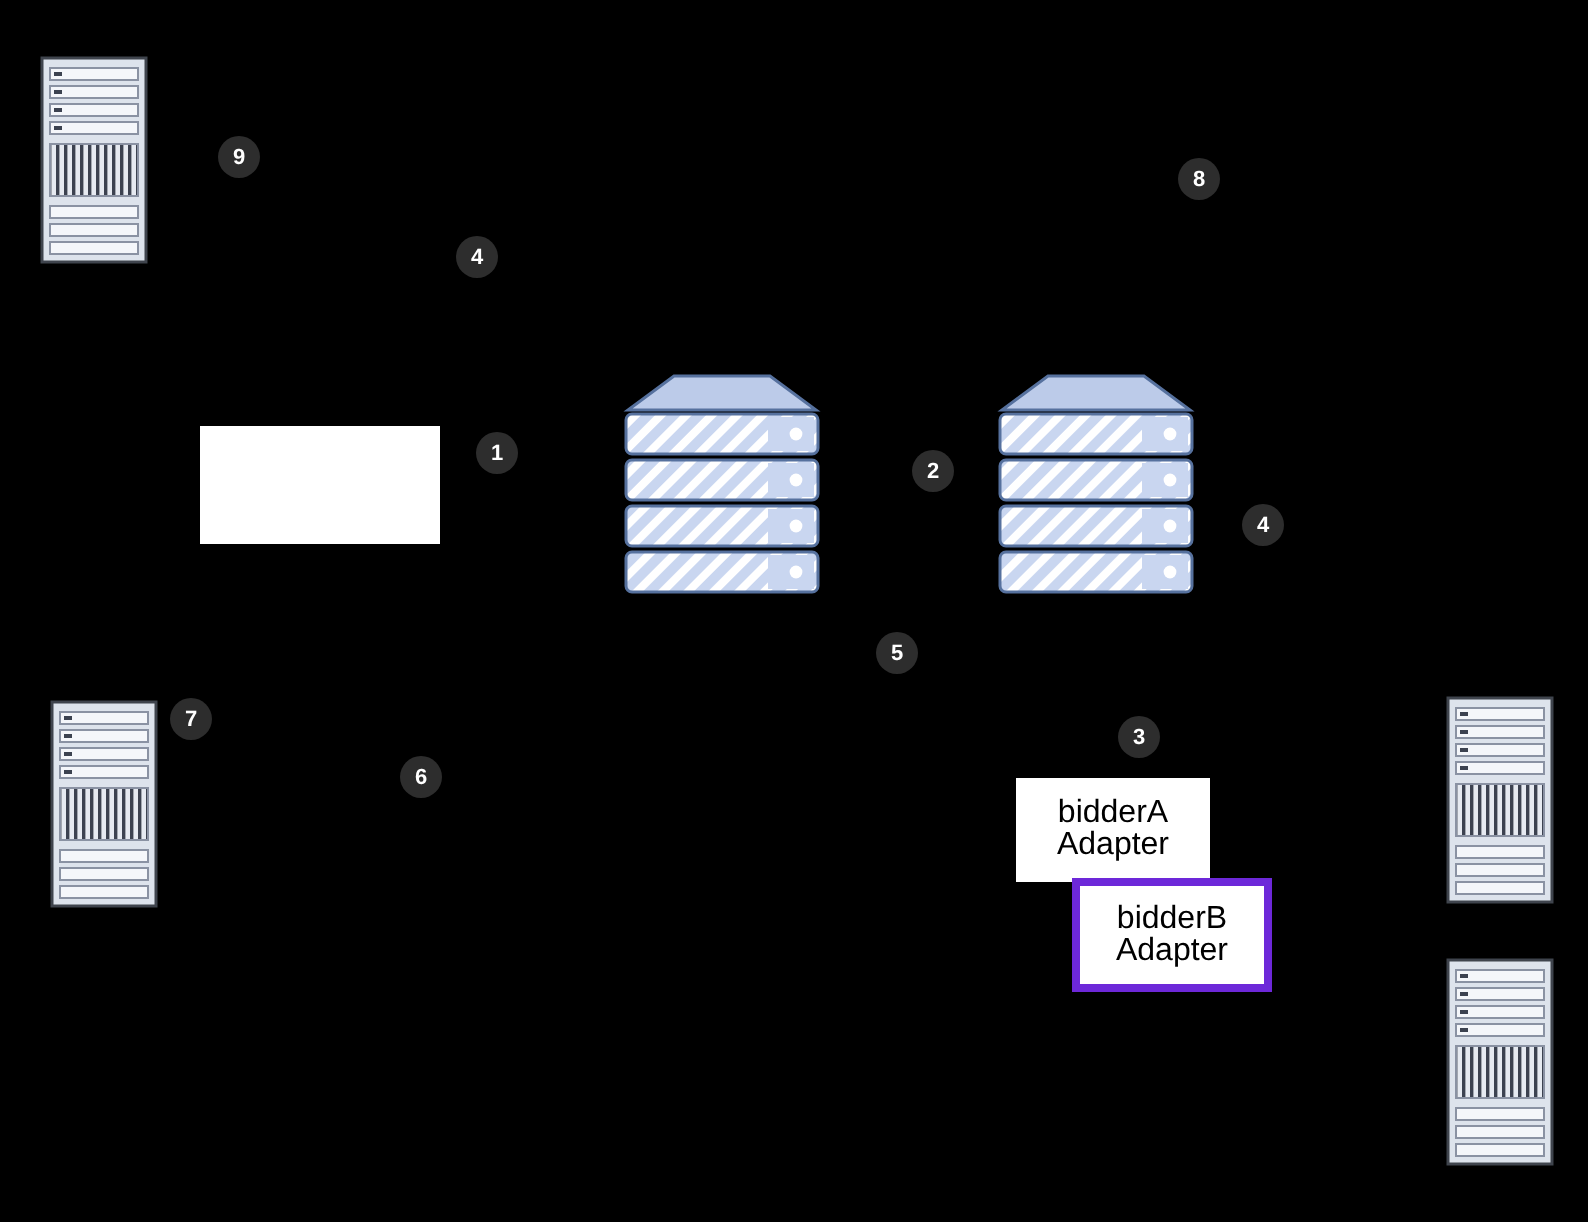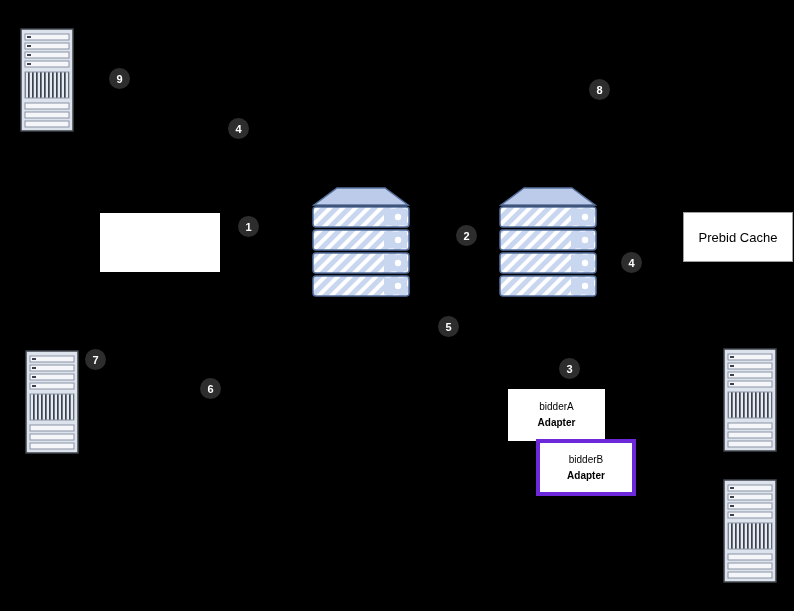--- a/index.html
+++ b/index.html
@@ -32,29 +32,29 @@
 
     
     .box {
       position: absolute;
       background: #ffffff;
       color: #000000;
       display: flex;
       flex-direction: column;
       align-items: center;
       justify-content: center;
-      font-size: 10px;
+      font-size: 16px;
       text-align: center;
     }
     .prebid-cache { left: 683px; top: 212px; width: 110px; height: 50px; border: 1px solid #9e9e9e; font-size: 13px; }
     .blank-box    { left: 100px; top: 213px; width: 120px; height: 59px; }
     .adapter      { line-height: 16px; }
     .bidder-a     { left: 508px; top: 389px; width: 97px;  height: 52px; z-index: 1; }
     .bidder-b     { left: 536px; top: 439px; width: 100px; height: 57px; border: 4px solid #6d28d9; z-index: 2; }
-    .bold { font-weight: bold; }
+    .bold { font-weight: normal; }
 
     
     .icon { position: absolute; line-height: 0; }
     .stack-left  { left: 311px; top: 186px; }
     .stack-right { left: 498px; top: 186px; }
     .rack-top-left    { left: 20px;  top: 28px;  }
     .rack-mid-left    { left: 25px;  top: 350px; }
     .rack-right-upper { left: 723px; top: 348px; }
     .rack-right-lower { left: 723px; top: 479px; }
 
@@ -217,23 +217,20 @@
         <circle cx="87" cy="31" r="3.2"></circle>
         <circle cx="87" cy="54" r="3.2"></circle>
         <circle cx="87" cy="77" r="3.2"></circle>
         <circle cx="87" cy="100" r="3.2"></circle>
       </g>
     </svg>
   </div>
 
   <div class="box blank-box"></div>
 
-  <div class="box prebid-cache">
-    <span>Prebid Cache</span>
-  </div>
 
   <div class="box adapter bidder-a">
     <div>bidderA</div>
     <div class="bold">Adapter</div>
   </div>
 
   <div class="box adapter bidder-b">
     <div>bidderB</div>
     <div class="bold">Adapter</div>
   </div>

